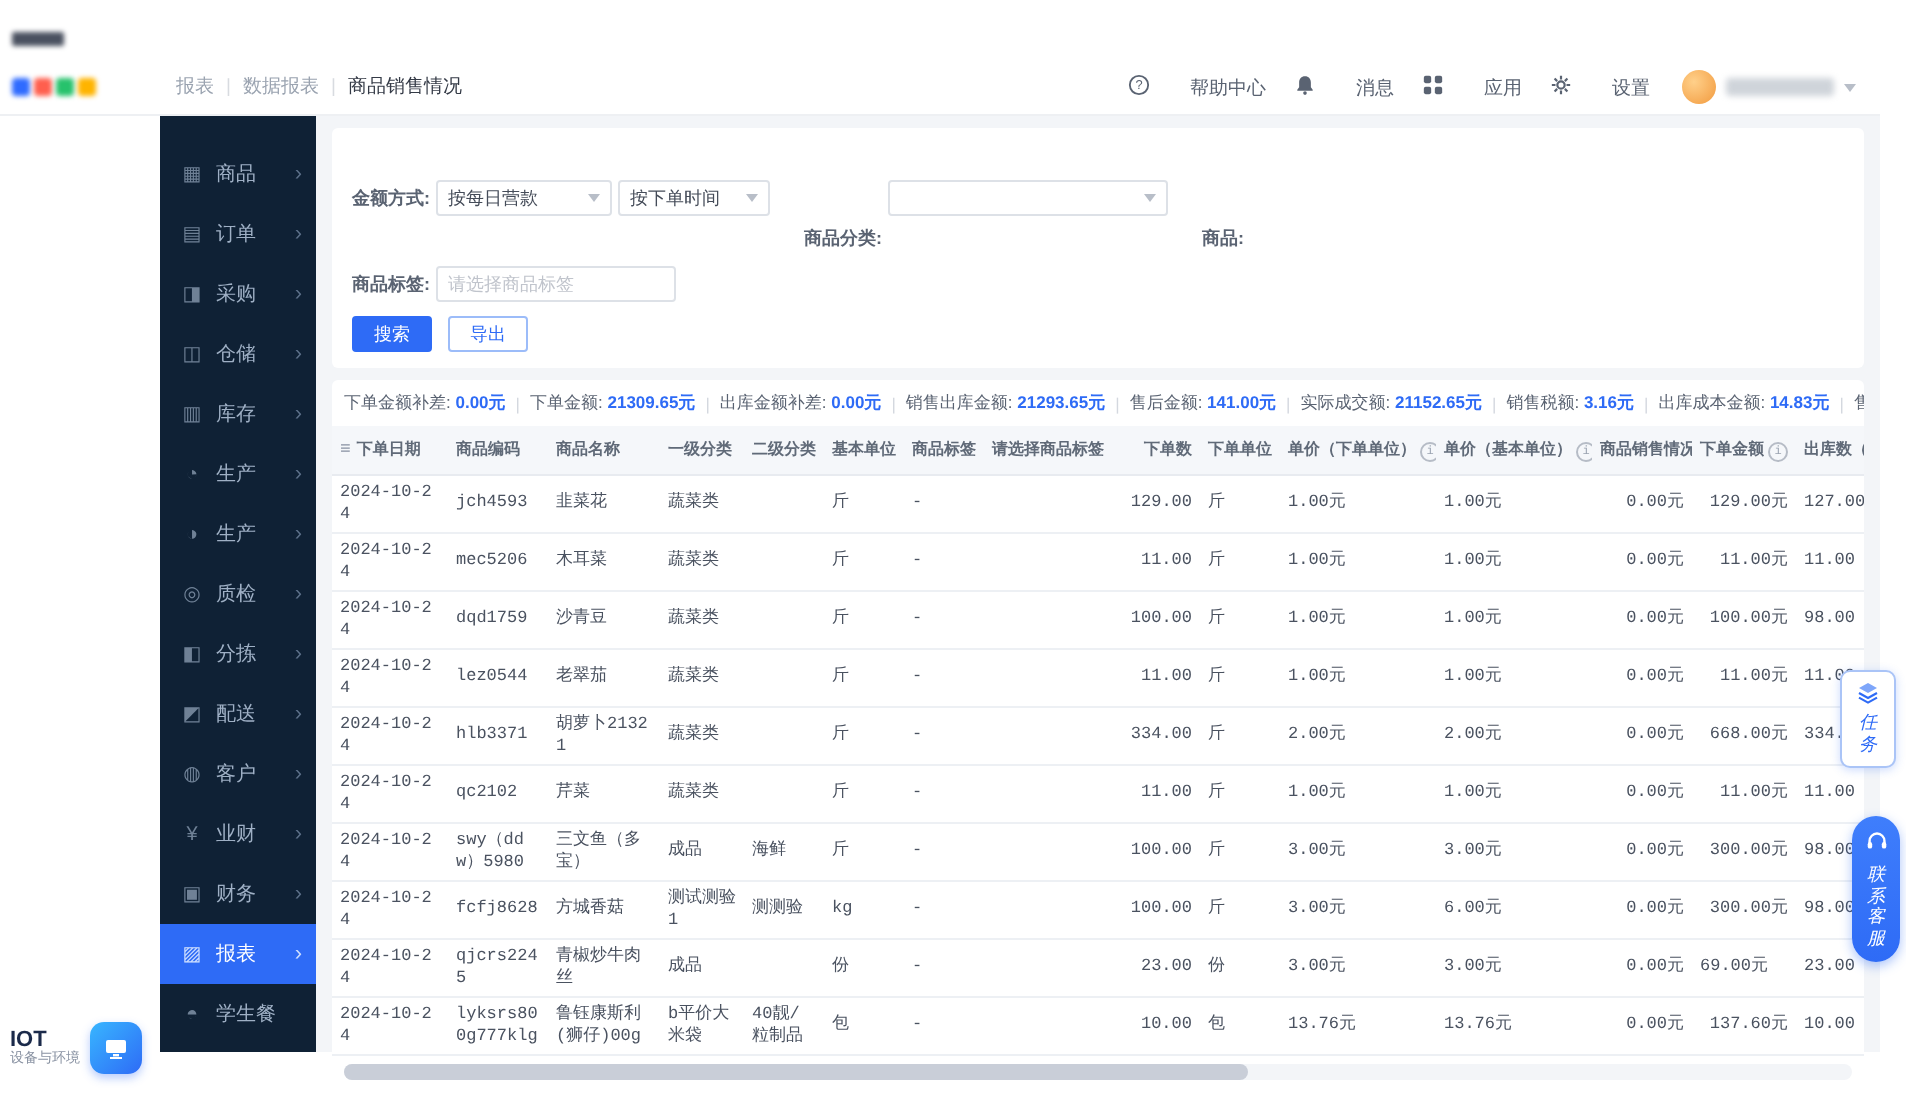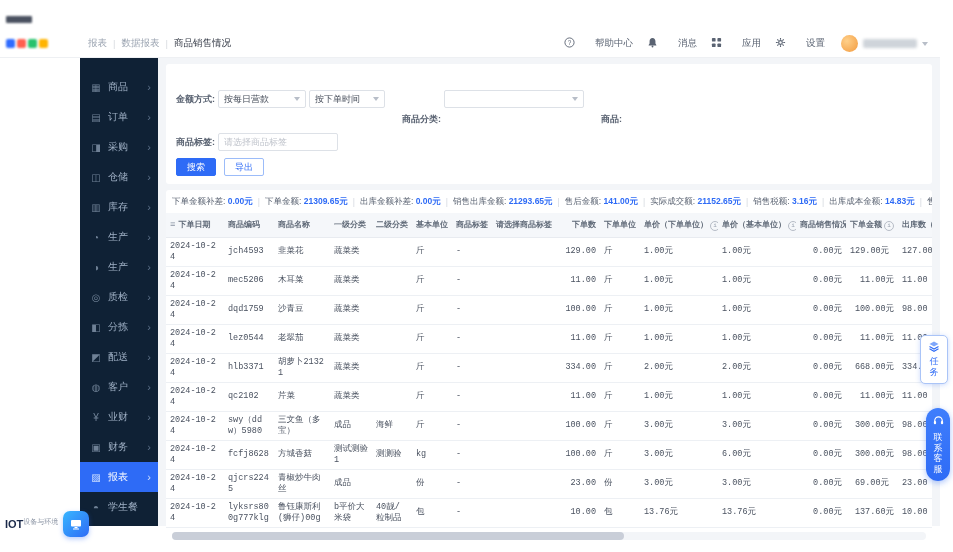--- a/index.html
+++ b/index.html
@@ -32,21 +32,21 @@
     padding-top:14px;box-sizing:border-box;}
   .side-item{height:30px;display:flex;align-items:center;padding:0 7px 0 10px;color:#9fb0c5;
     font-size:10px;gap:6px;cursor:pointer;}
   .side-item .s-icon{font-size:10px;color:#6f8196;width:12px;text-align:center;}
   .side-item .s-label{flex:1;}
   .side-item .s-chev{font-size:11px;color:#5c7089;}
   .side-item.active{background:#2e6bf6;color:#fff;}
   .side-item.active .s-icon,.side-item.active .s-chev{color:#cfe0ff;}
 
   .iot{position:absolute;left:5px;top:511px;display:flex;align-items:center;gap:5px;cursor:pointer;z-index:6;}
-  .iot-text{display:flex;line-height:1.1;}
+  .iot-text{display:flex;flex-direction:column;line-height:1.1;}
   .iot-title{font-size:11px;font-weight:bold;color:#1b2a4a;}
   .iot-sub{font-size:7px;color:#8a93a3;}
   .iot-icon{width:26px;height:26px;border-radius:7px;background:linear-gradient(135deg,#38b6ff,#2e6bf6);
     display:flex;align-items:center;justify-content:center;box-shadow:0 2px 5px rgba(46,107,246,.35);}
 
   
   .content{position:absolute;left:158px;top:28px;width:782px;height:468px;background:#f3f5f8;
     box-sizing:border-box;padding:6px 8px 0 8px;}
   .filter-panel{background:#fff;border-radius:3px;padding:8px 8px 8px 10px;box-sizing:border-box;}
   .f-row{display:flex;align-items:center;gap:3px;margin-bottom:7px;font-size:9px;color:#5a6372;}
@@ -93,21 +93,21 @@
     align-items:center;gap:4px;background:#fff;cursor:pointer;}
   .pbtn{min-width:17px;height:17px;border:1px solid #dcdfe5;background:#fff;border-radius:2px;
     display:flex;align-items:center;justify-content:center;font-size:9px;color:#5a6372;cursor:pointer;box-sizing:border-box;padding:0 3px;}
   .pbtn.active{background:#2e6bf6;border-color:#2e6bf6;color:#fff;}
   .pjump{min-width:20px;justify-content:center;}
 
   
   .float-task{position:absolute;left:920px;top:335px;width:26px;background:#fff;border:1px solid #aac4f7;
     border-radius:5px;padding:4px 0 5px;display:flex;flex-direction:column;align-items:center;gap:2px;
     color:#2e6bf6;font-size:9px;box-shadow:0 1px 5px rgba(46,107,246,.25);cursor:pointer;z-index:7;}
-  .vtext{width:10px;line-height:11px;text-align:center;word-break:break-all;}
+  .vtext{width:10px;line-height:11px;text-align:center;word-break:break-all;font-style:italic;}
   .float-contact{position:absolute;left:926px;top:408px;width:24px;background:linear-gradient(#3f7efc,#2e6bf6);
     border-radius:12px;padding:6px 0 7px;display:flex;flex-direction:column;align-items:center;gap:3px;
     color:#fff;font-size:9px;box-shadow:0 2px 6px rgba(46,107,246,.4);cursor:pointer;z-index:7;}
   .float-contact .vtext{width:10px;line-height:10.5px;}
 </style>
 </head>
 <body>
 
 <div class="canvas">
   <div class="mini-blur"></div>
@@ -326,21 +326,21 @@
                   <td>蔬菜类</td>
                   <td></td>
                   <td>斤</td>
                   <td>-</td>
                   <td></td>
                   <td style="text-align: right;">129.00</td>
                   <td>斤</td>
                   <td>1.00元</td>
                   <td>1.00元</td>
                   <td style="text-align: right;">0.00元</td>
-                  <td style="">129.00元</td>
+                  <td style="text-align: right;">129.00元</td>
                   <td>127.00</td>
                 </tr>
                 <tr>
                   <td>2024-10-24</td>
                   <td>mec5206</td>
                   <td>木耳菜</td>
                   <td>蔬菜类</td>
                   <td></td>
                   <td>斤</td>
                   <td>-</td>
@@ -462,21 +462,21 @@
                   <td>成品</td>
                   <td></td>
                   <td>份</td>
                   <td>-</td>
                   <td></td>
                   <td style="text-align: right;">23.00</td>
                   <td>份</td>
                   <td>3.00元</td>
                   <td>3.00元</td>
                   <td style="text-align: right;">0.00元</td>
-                  <td style="text-align: center;">69.00元</td>
+                  <td style="text-align: left;">69.00元</td>
                   <td>23.00</td>
                 </tr>
                 <tr>
                   <td>2024-10-24</td>
                   <td>lyksrs800g777klg</td>
                   <td>鲁钰康斯利(狮仔)00g</td>
                   <td>b平价大米袋</td>
                   <td>40靓/粒制品</td>
                   <td>包</td>
                   <td>-</td>

